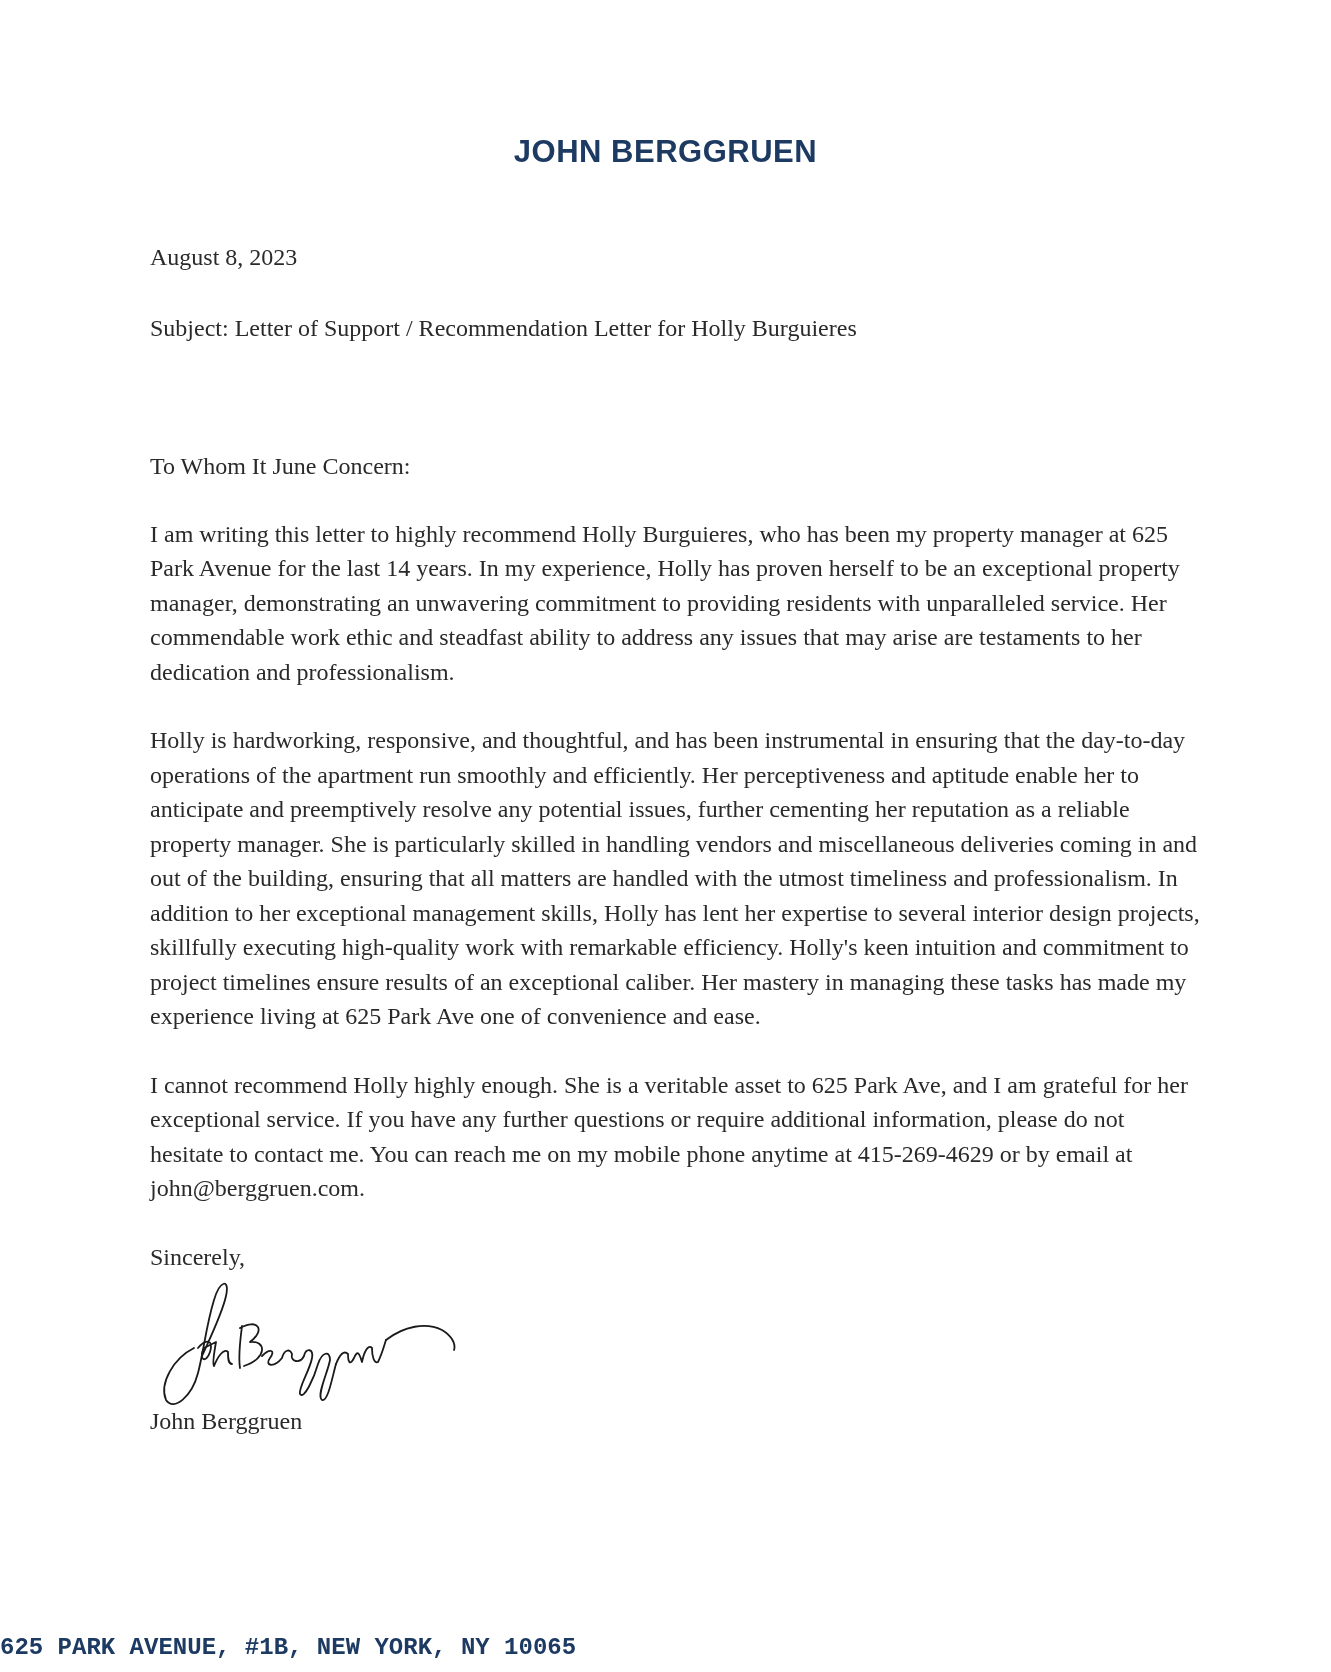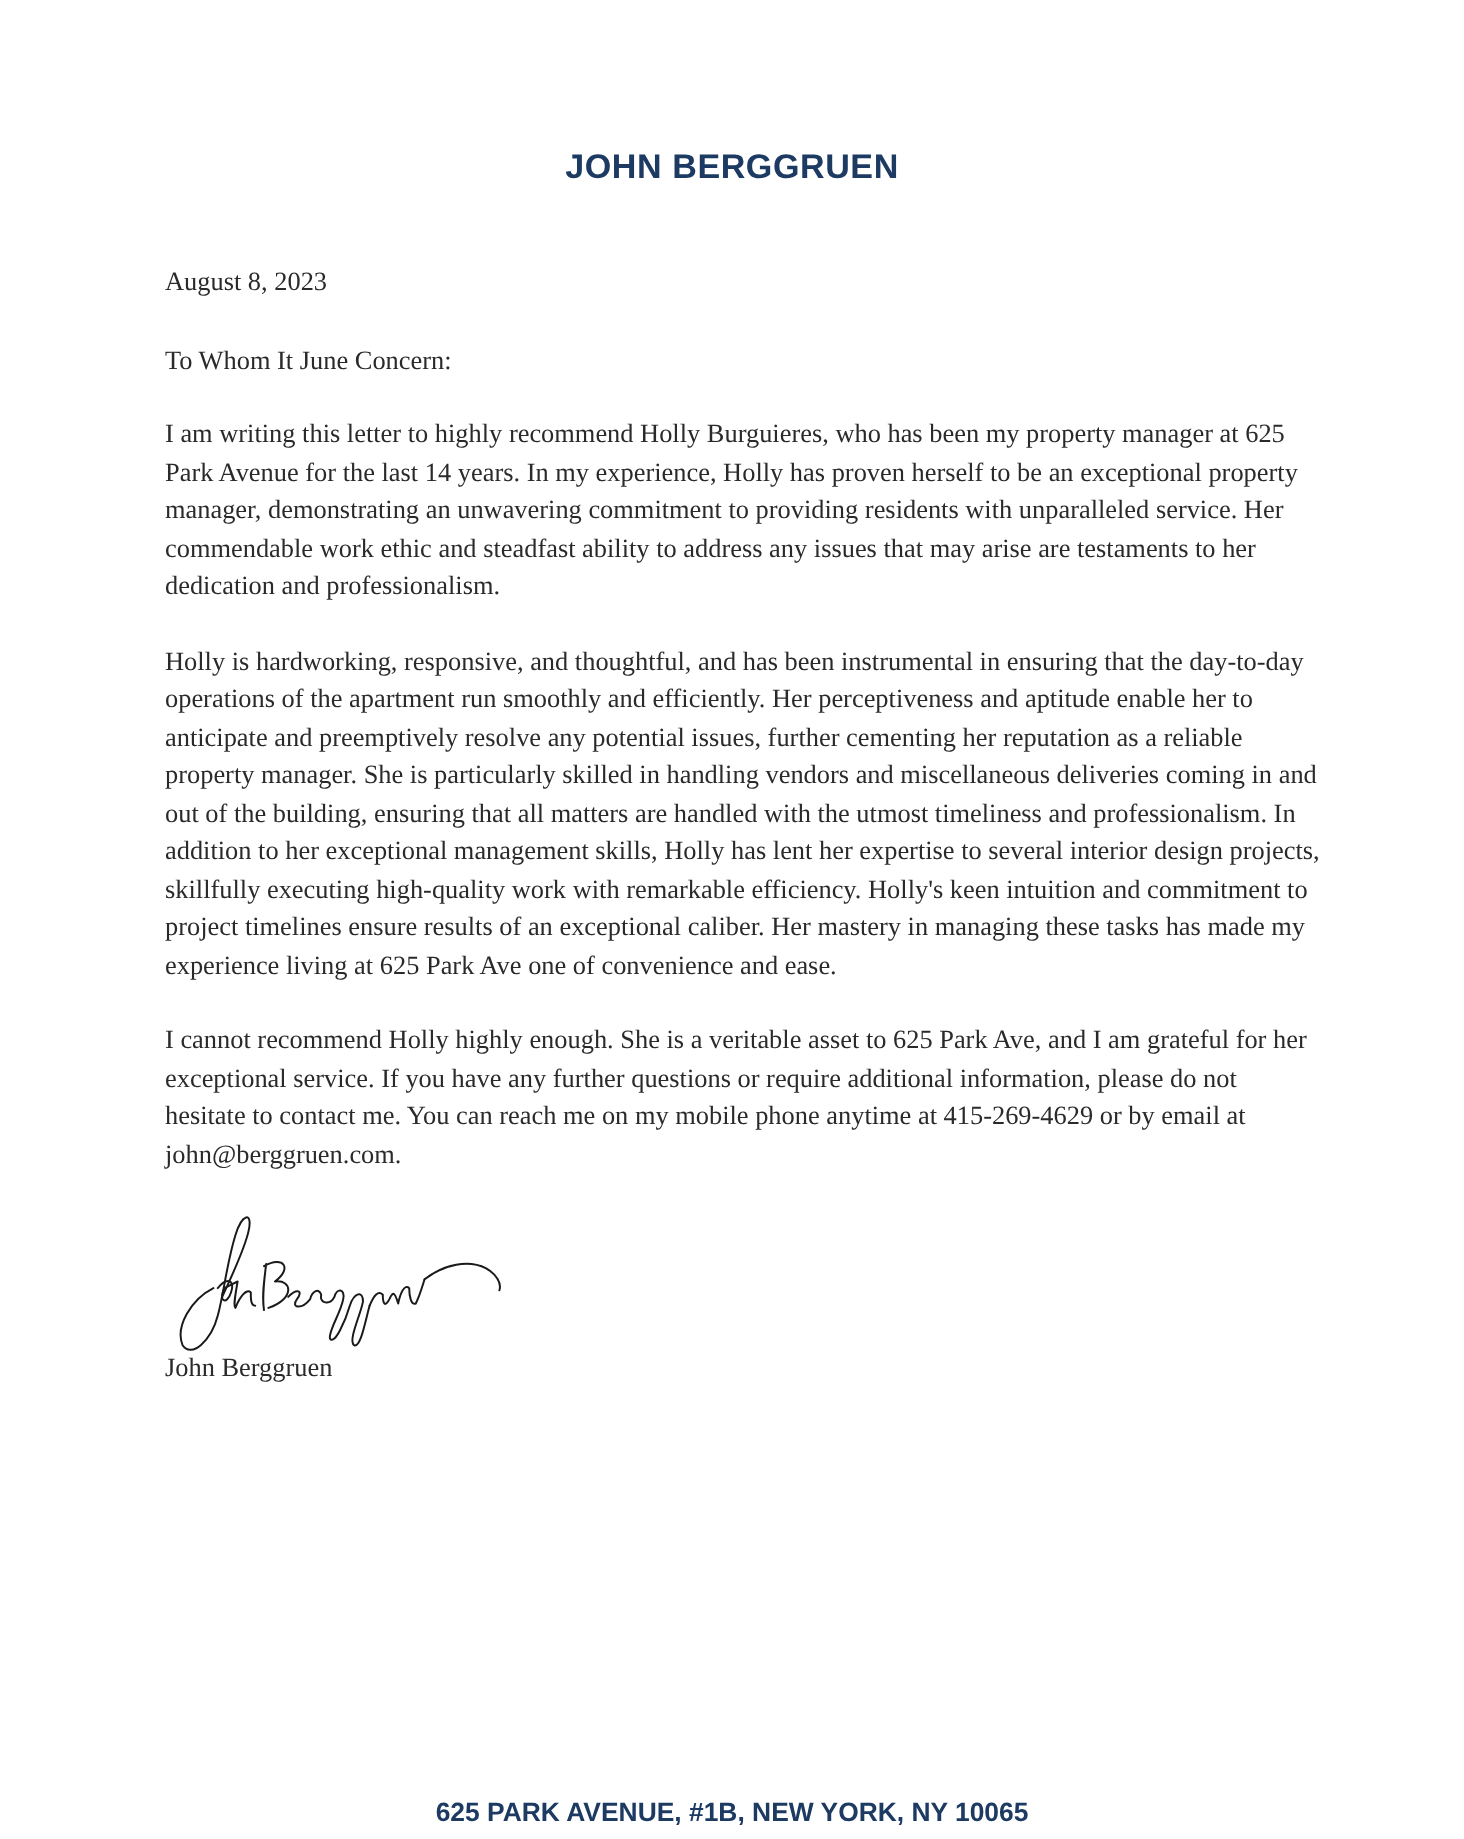--- a/index.html
+++ b/index.html
@@ -57,40 +57,42 @@
       margin-top: 4px;
       width: 310px;
       height: 132px;
     }
     .signer-name { margin-top: -6px !important; }
     .footer {
       position: absolute;
       top: 1634px;
       left: 0;
       width: 1331px;
-      text-align: center;
-      font-family: Liberation Sans, sans-serif;
+      text-align: left;
+      font-family: Liberation Mono, monospace;
       font-weight: bold;
       font-size: 24px;
       color: #1d3a63;
     }
   </style>
 </head>
 <body>
 
 <div class="page">
 
   <div class="letterhead">JOHN BERGGRUEN</div>
 
   <div class="content">
     <p class="date">August 8, 2023</p>
+    <p class="subject">Subject: Letter of Support / Recommendation Letter for Holly Burguieres</p>
     <p class="salutation">To Whom It June Concern:</p>
     <p class="para">I am writing this letter to highly recommend Holly Burguieres, who has been my property manager at 625 Park Avenue for the last 14 years. In my experience, Holly has proven herself to be an exceptional property manager, demonstrating an unwavering commitment to providing residents with unparalleled service. Her commendable work ethic and steadfast ability to address any issues that may arise are testaments to her dedication and professionalism.</p>
     <p class="para">Holly is hardworking, responsive, and thoughtful, and has been instrumental in ensuring that the day-to-day operations of the apartment run smoothly and efficiently. Her perceptiveness and aptitude enable her to anticipate and preemptively resolve any potential issues, further cementing her reputation as a reliable property manager. She is particularly skilled in handling vendors and miscellaneous deliveries coming in and out of the building, ensuring that all matters are handled with the utmost timeliness and professionalism. In addition to her exceptional management skills, Holly has lent her expertise to several interior design projects, skillfully executing high-quality work with remarkable efficiency. Holly's keen intuition and commitment to project timelines ensure results of an exceptional caliber. Her mastery in managing these tasks has made my experience living at 625 Park Ave one of convenience and ease.</p>
     <p class="para">I cannot recommend Holly highly enough. She is a veritable asset to 625 Park Ave, and I am grateful for her exceptional service. If you have any further questions or require additional information, please do not hesitate to contact me. You can reach me on my mobile phone anytime at 415-269-4629 or by email at john@berggruen.com.</p>
+    <p class="closing">Sincerely,</p>
 
     <svg class="signature" viewBox="0 0 310 132" fill="none" stroke="#1a1a1a" stroke-width="1.8" stroke-linecap="round" stroke-linejoin="round">
 
       <path d="M40 70 C 20 80, 5 105, 12 122 C 20 134, 38 118, 44 95 C 50 72, 52 48, 60 22 C 66 2, 76 0, 72 18 C 68 36, 56 60, 48 78"></path>
 
       <path d="M44 70 C 52 60, 60 62, 56 74 C 52 86, 44 82, 50 70 L 62 64 C 60 76, 58 86, 60 88 C 64 78, 70 70, 74 74 C 74 80, 74 86, 78 86"></path>
 
       <path d="M88 48 C 86 64, 84 78, 86 90 M 86 50 C 104 40, 112 52, 96 64 C 112 62, 114 80, 90 88"></path>
 
       <path d="M108 78 C 116 70, 122 72, 116 80 C 110 88, 120 90, 128 80 C 130 72, 136 70, 138 76 C 136 84, 146 86, 150 78 C 152 70, 160 70, 158 80 C 156 92, 144 110, 146 116 C 150 122, 160 100, 164 86 C 168 74, 176 72, 176 82 C 174 94, 162 118, 168 122 C 174 124, 178 100, 182 86"></path>

